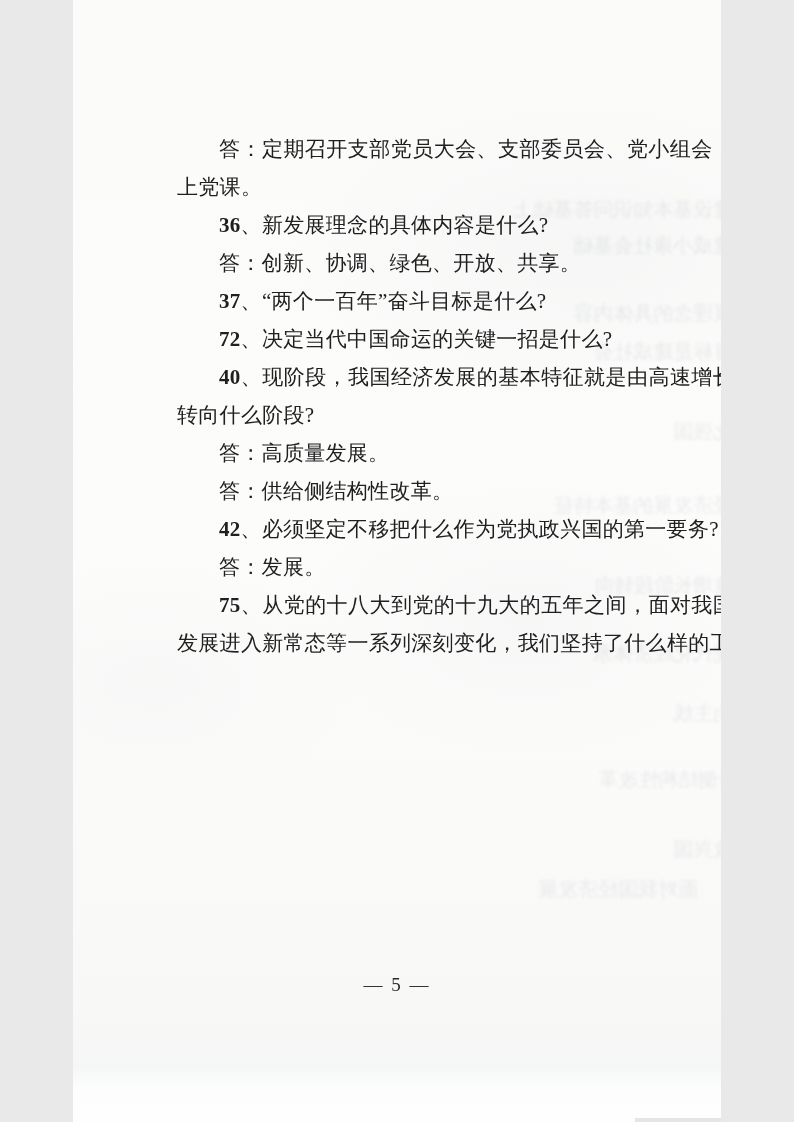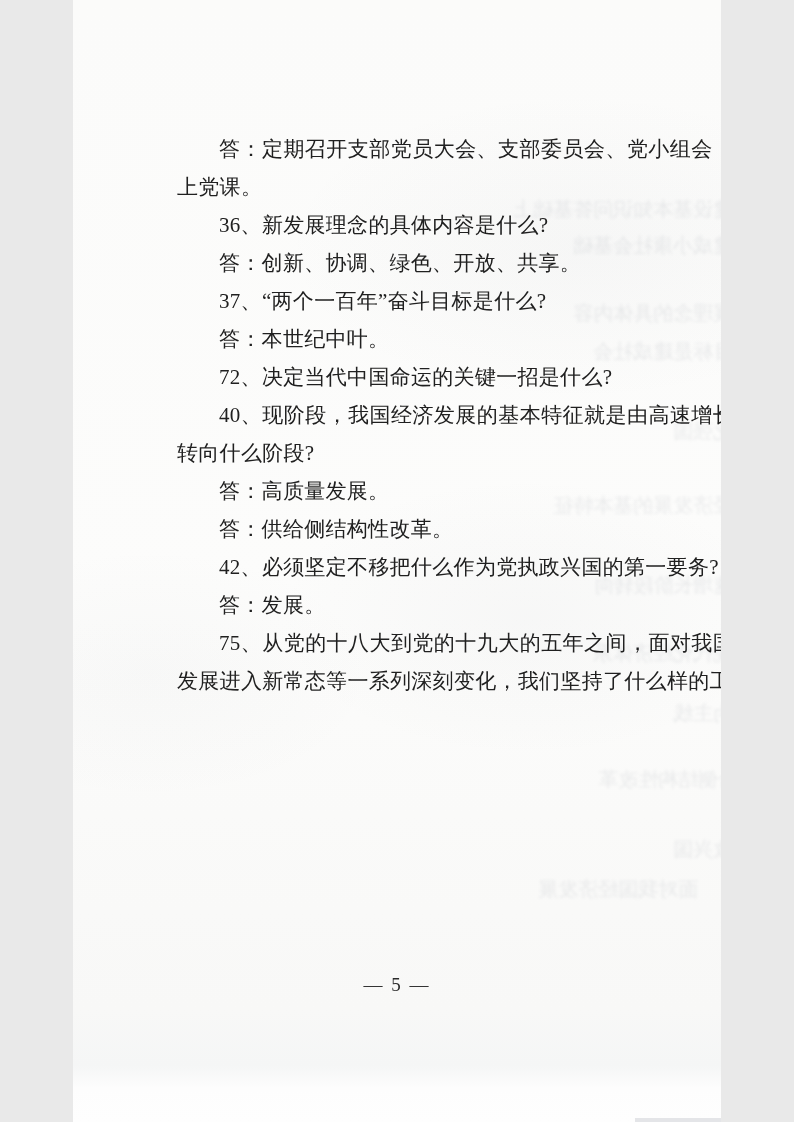--- a/index.html
+++ b/index.html
@@ -44,21 +44,21 @@
     line-height: 38px;
     text-align: justify;
     text-justify: inter-character;
     letter-spacing: 0.3px;
   }
   .text-block p {
     margin: 0;
     text-indent: 2em;
   }
   .num-bold {
-    font-weight: 400;
+    font-weight: 700;
   }
   .page-number {
     position: absolute;
     top: 974px;
     left: 0;
     width: 100%;
     text-align: center;
     font-size: 19px;
     letter-spacing: 2px;
     color: #2a2a2a;
@@ -108,21 +108,20 @@
       <div class="ghost" style="top: 766px; left: 425px; width: 260px;">供给侧结构性改革</div>
       <div class="ghost" style="top: 836px; left: 515px; width: 185px;">党执政兴国</div>
       <div class="ghost" style="top: 876px; left: 420px; width: 205px;">面对我国经济发展</div>
     </div>
 
   <div class="text-block">
       <p><span class="">答：定期召开支部党员大会、支部委员会、党小组会，按时上党课。</span></p>
       <p><span class="num-bold">36</span><span class="">、新发展理念的具体内容是什么?</span></p>
       <p><span class="">答：创新、协调、绿色、开放、共享。</span></p>
       <p><span class="num-bold">37</span><span class="">、“两个一百年”奋斗目标是什么?</span></p>
-      <p><span class="">答：本世纪中叶。</span></p>
       <p><span class="num-bold">72</span><span class="">、决定当代中国命运的关键一招是什么?</span></p>
       <p><span class="num-bold">40</span><span class="">、现阶段，我国经济发展的基本特征就是由高速增长阶段转向什么阶段?</span></p>
       <p><span class="">答：高质量发展。</span></p>
       <p><span class="">答：供给侧结构性改革。</span></p>
       <p><span class="num-bold">42</span><span class="">、必须坚定不移把什么作为党执政兴国的第一要务?</span></p>
       <p><span class="">答：发展。</span></p>
       <p><span class="num-bold">75</span><span class="">、从党的十八大到党的十九大的五年之间，面对我国经济发展进入新常态等一系列深刻变化，我们坚持了什么样的工</span></p>
     </div>
 
   <div class="page-number">— 5 —</div>

